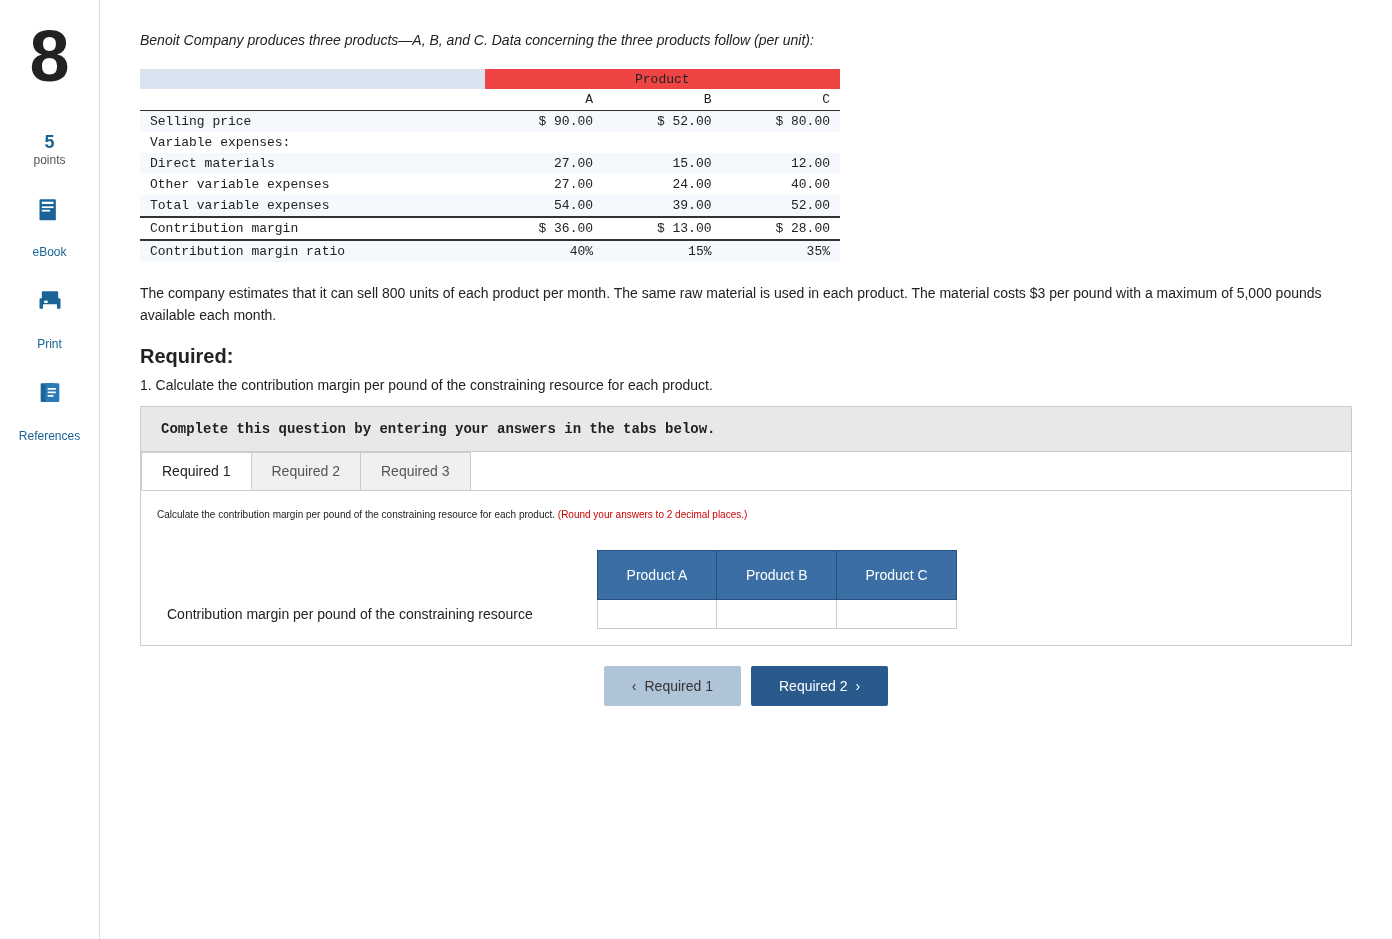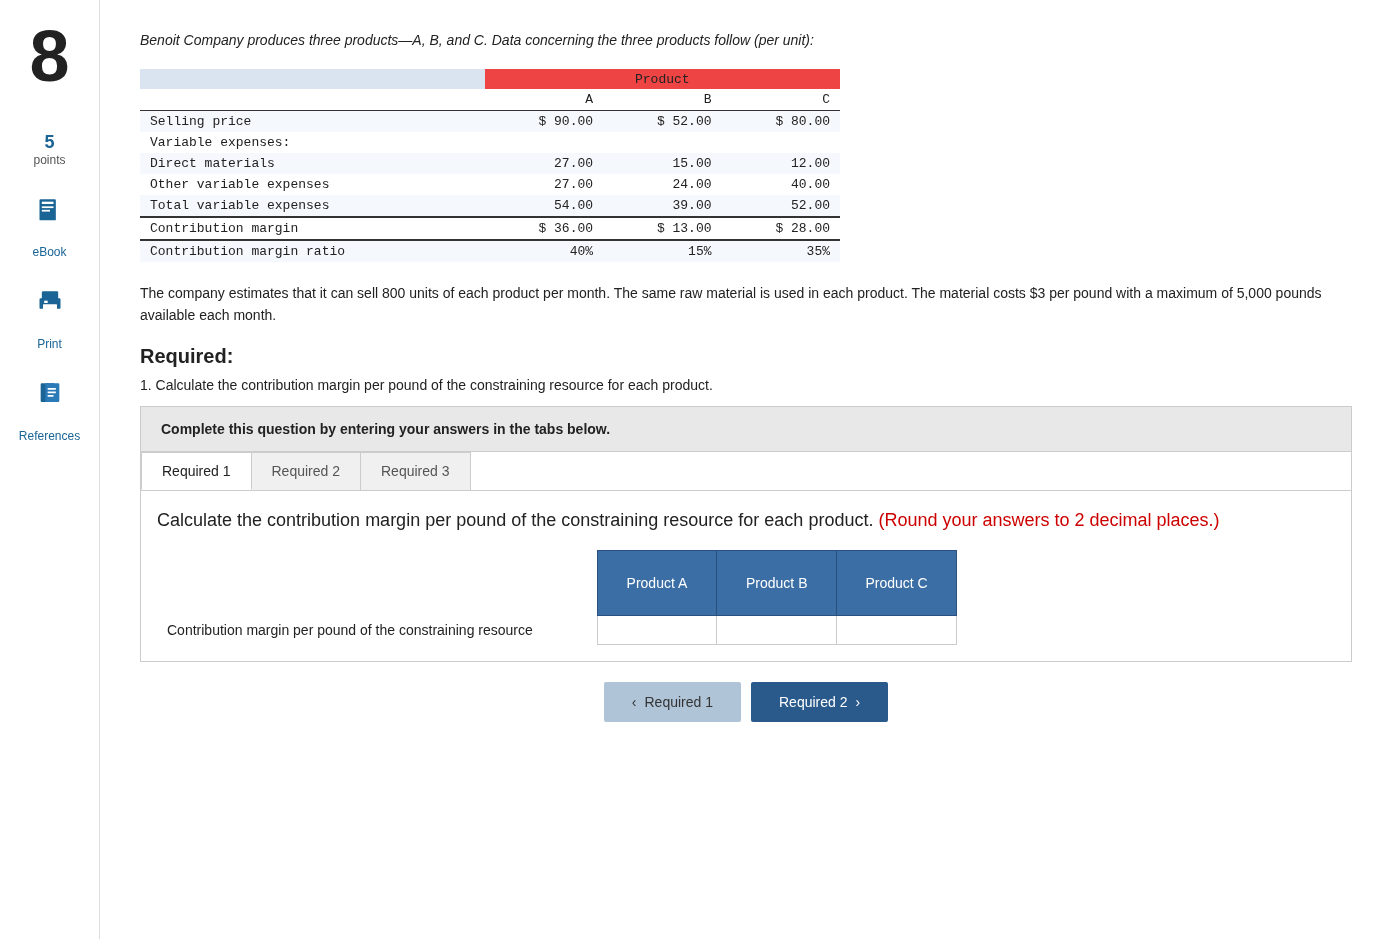--- a/index.html
+++ b/index.html
@@ -119,20 +119,21 @@
     }
 
     
     .complete-banner {
       background: #e8e8e8;
       padding: 14px 20px;
       font-weight: bold;
       font-size: 14px;
       margin-bottom: 0;
       border: 1px solid #ccc;
+      font-family: Liberation Mono, monospace;
     }
 
     
     .tabs-container {
       border: 1px solid #ccc;
       border-top: none;
       margin-bottom: 0;
     }
     .tab-list {
       display: flex;
@@ -159,39 +160,39 @@
       background: #f0f0f0;
       color: #555;
     }
 
     .tab-content {
       padding: 16px;
       background: #fff;
     }
 
     .tab-instruction {
-      font-size: 18px;
+      font-size: 10px;
       line-height: 1.5;
-      margin-bottom: 16px;
+      margin-bottom: 28px;
     }
     .tab-instruction .red-text {
       color: #cc0000;
     }
 
     
     .answer-table {
       border-collapse: collapse;
       width: 100%;
       max-width: 800px;
       font-size: 14px;
     }
     .answer-table th {
       background: #3b6ea5;
       color: #fff;
-      padding: 24px 12px;
+      padding: 16px 12px;
       font-weight: normal;
       border: 1px solid #2a5080;
     }
     .answer-table th:first-child {
       background: transparent;
       border: none;
     }
     .answer-table td {
       padding: 6px 10px;
       border: 1px solid #ccc;

